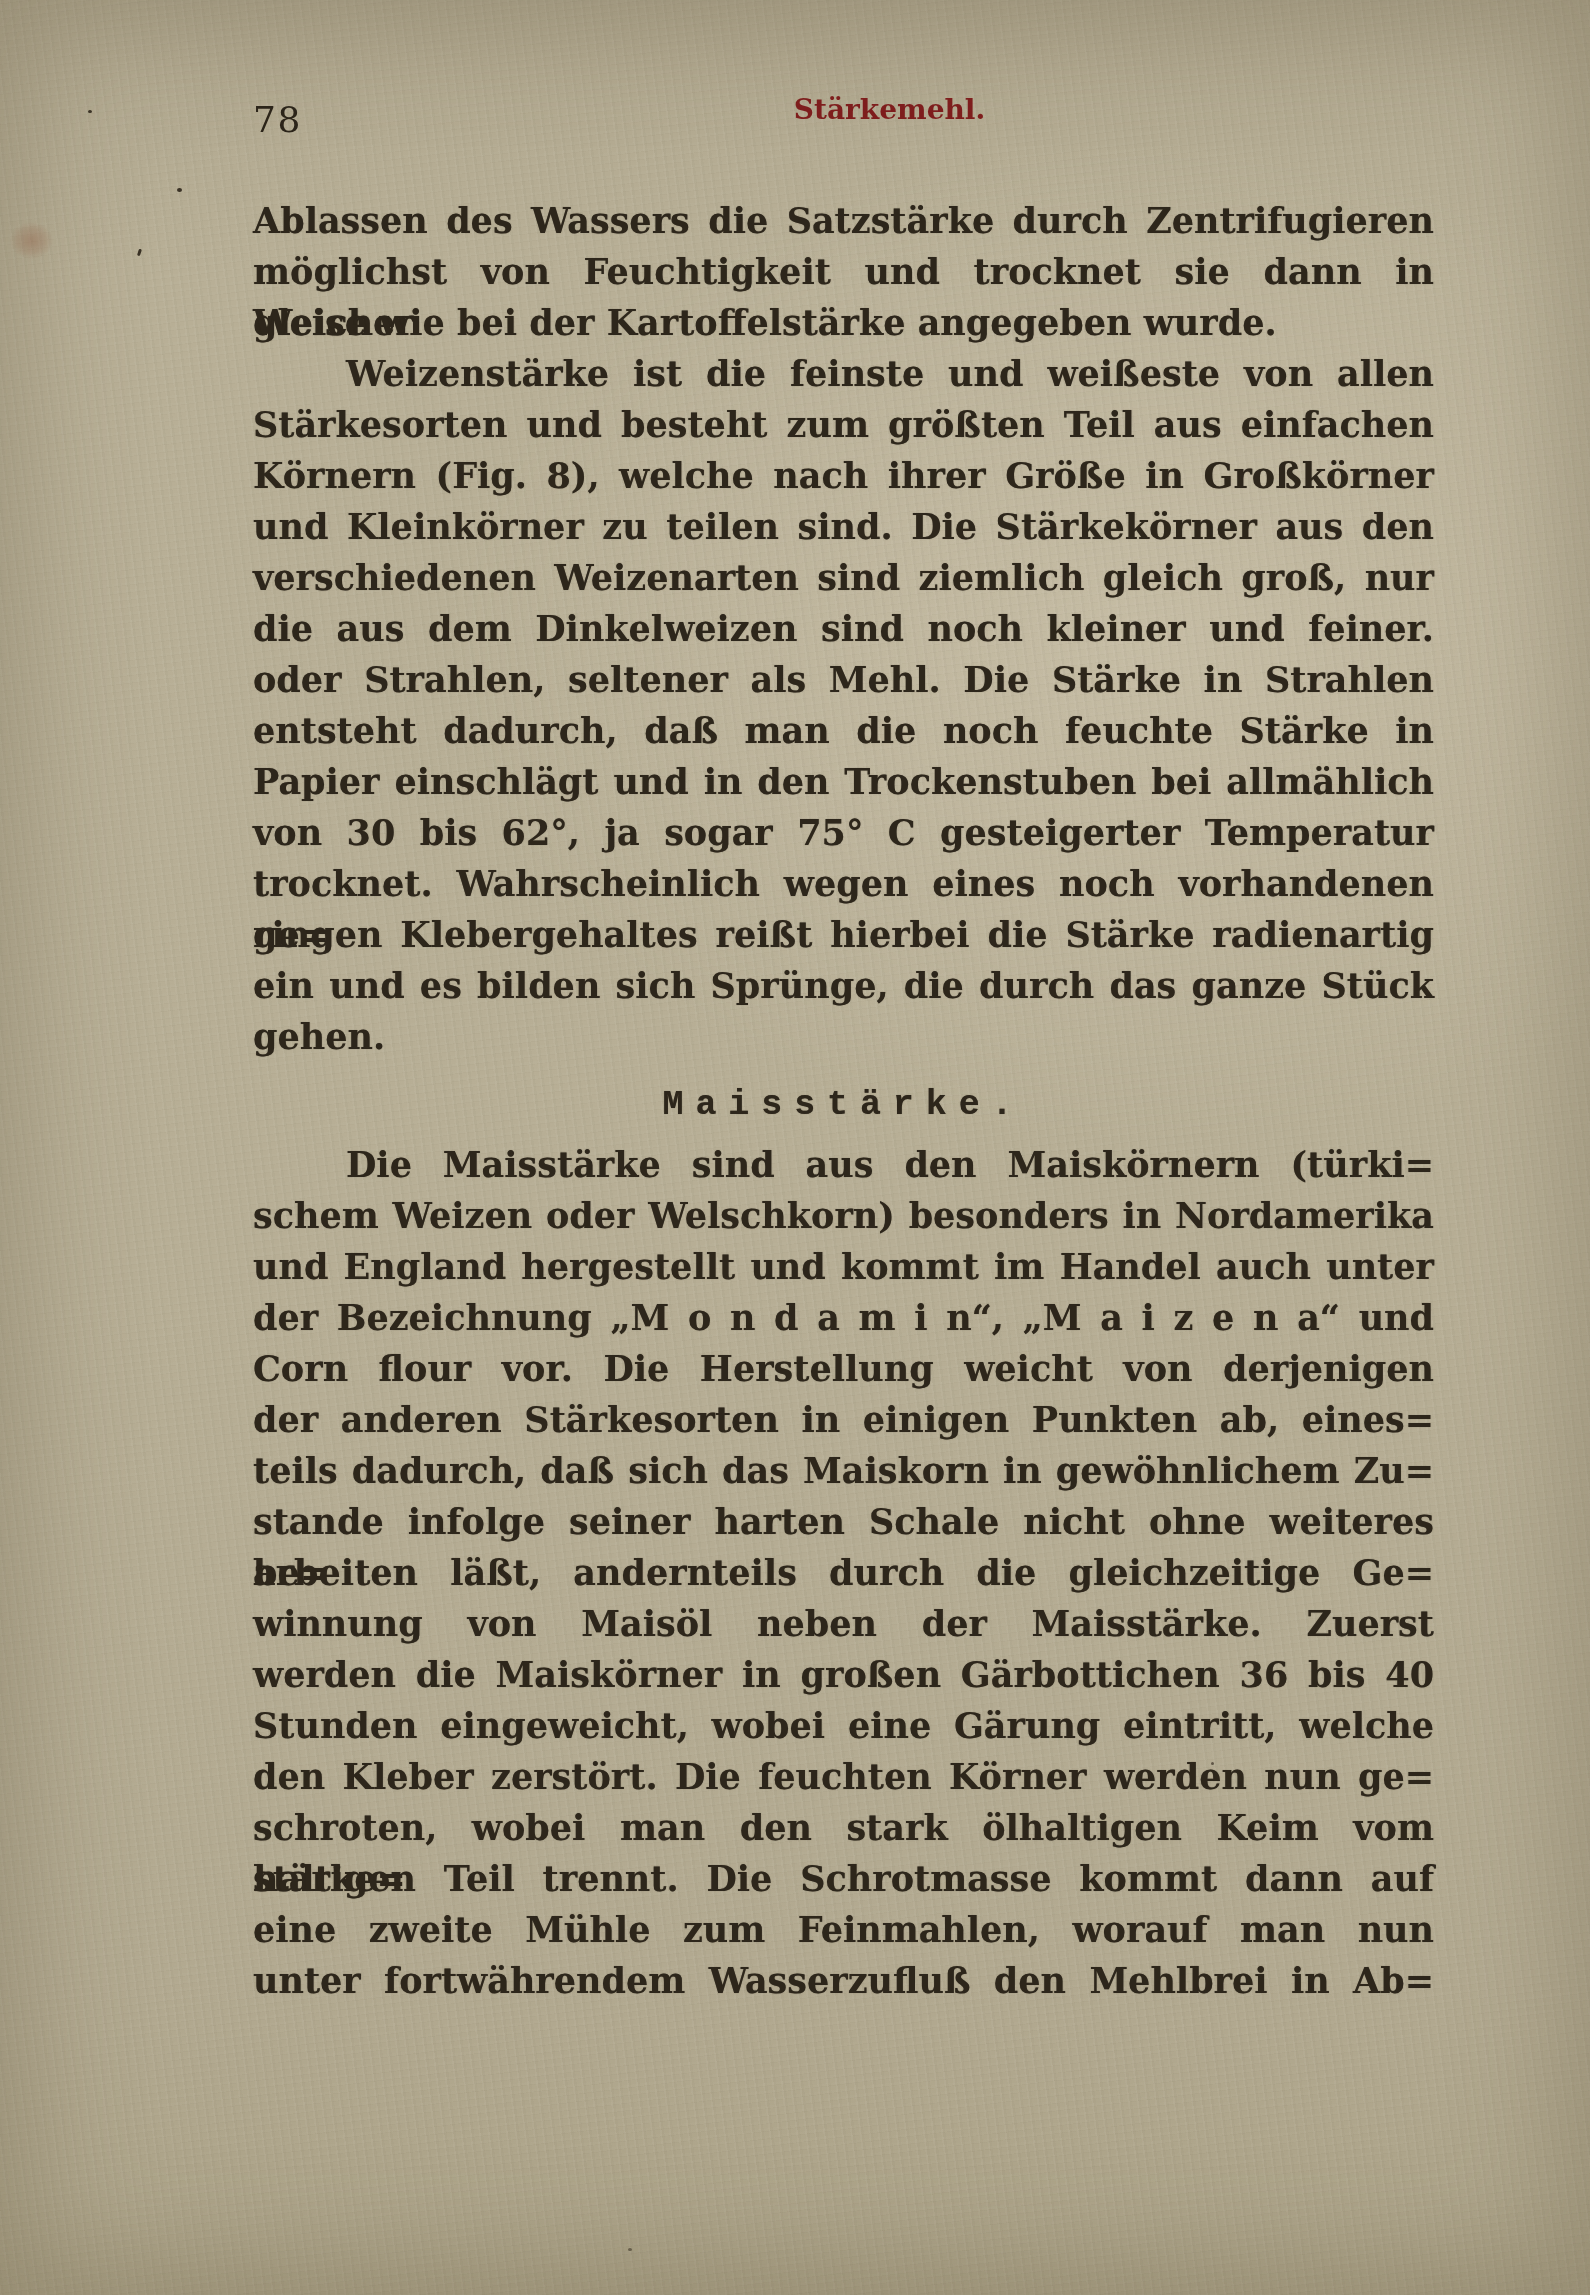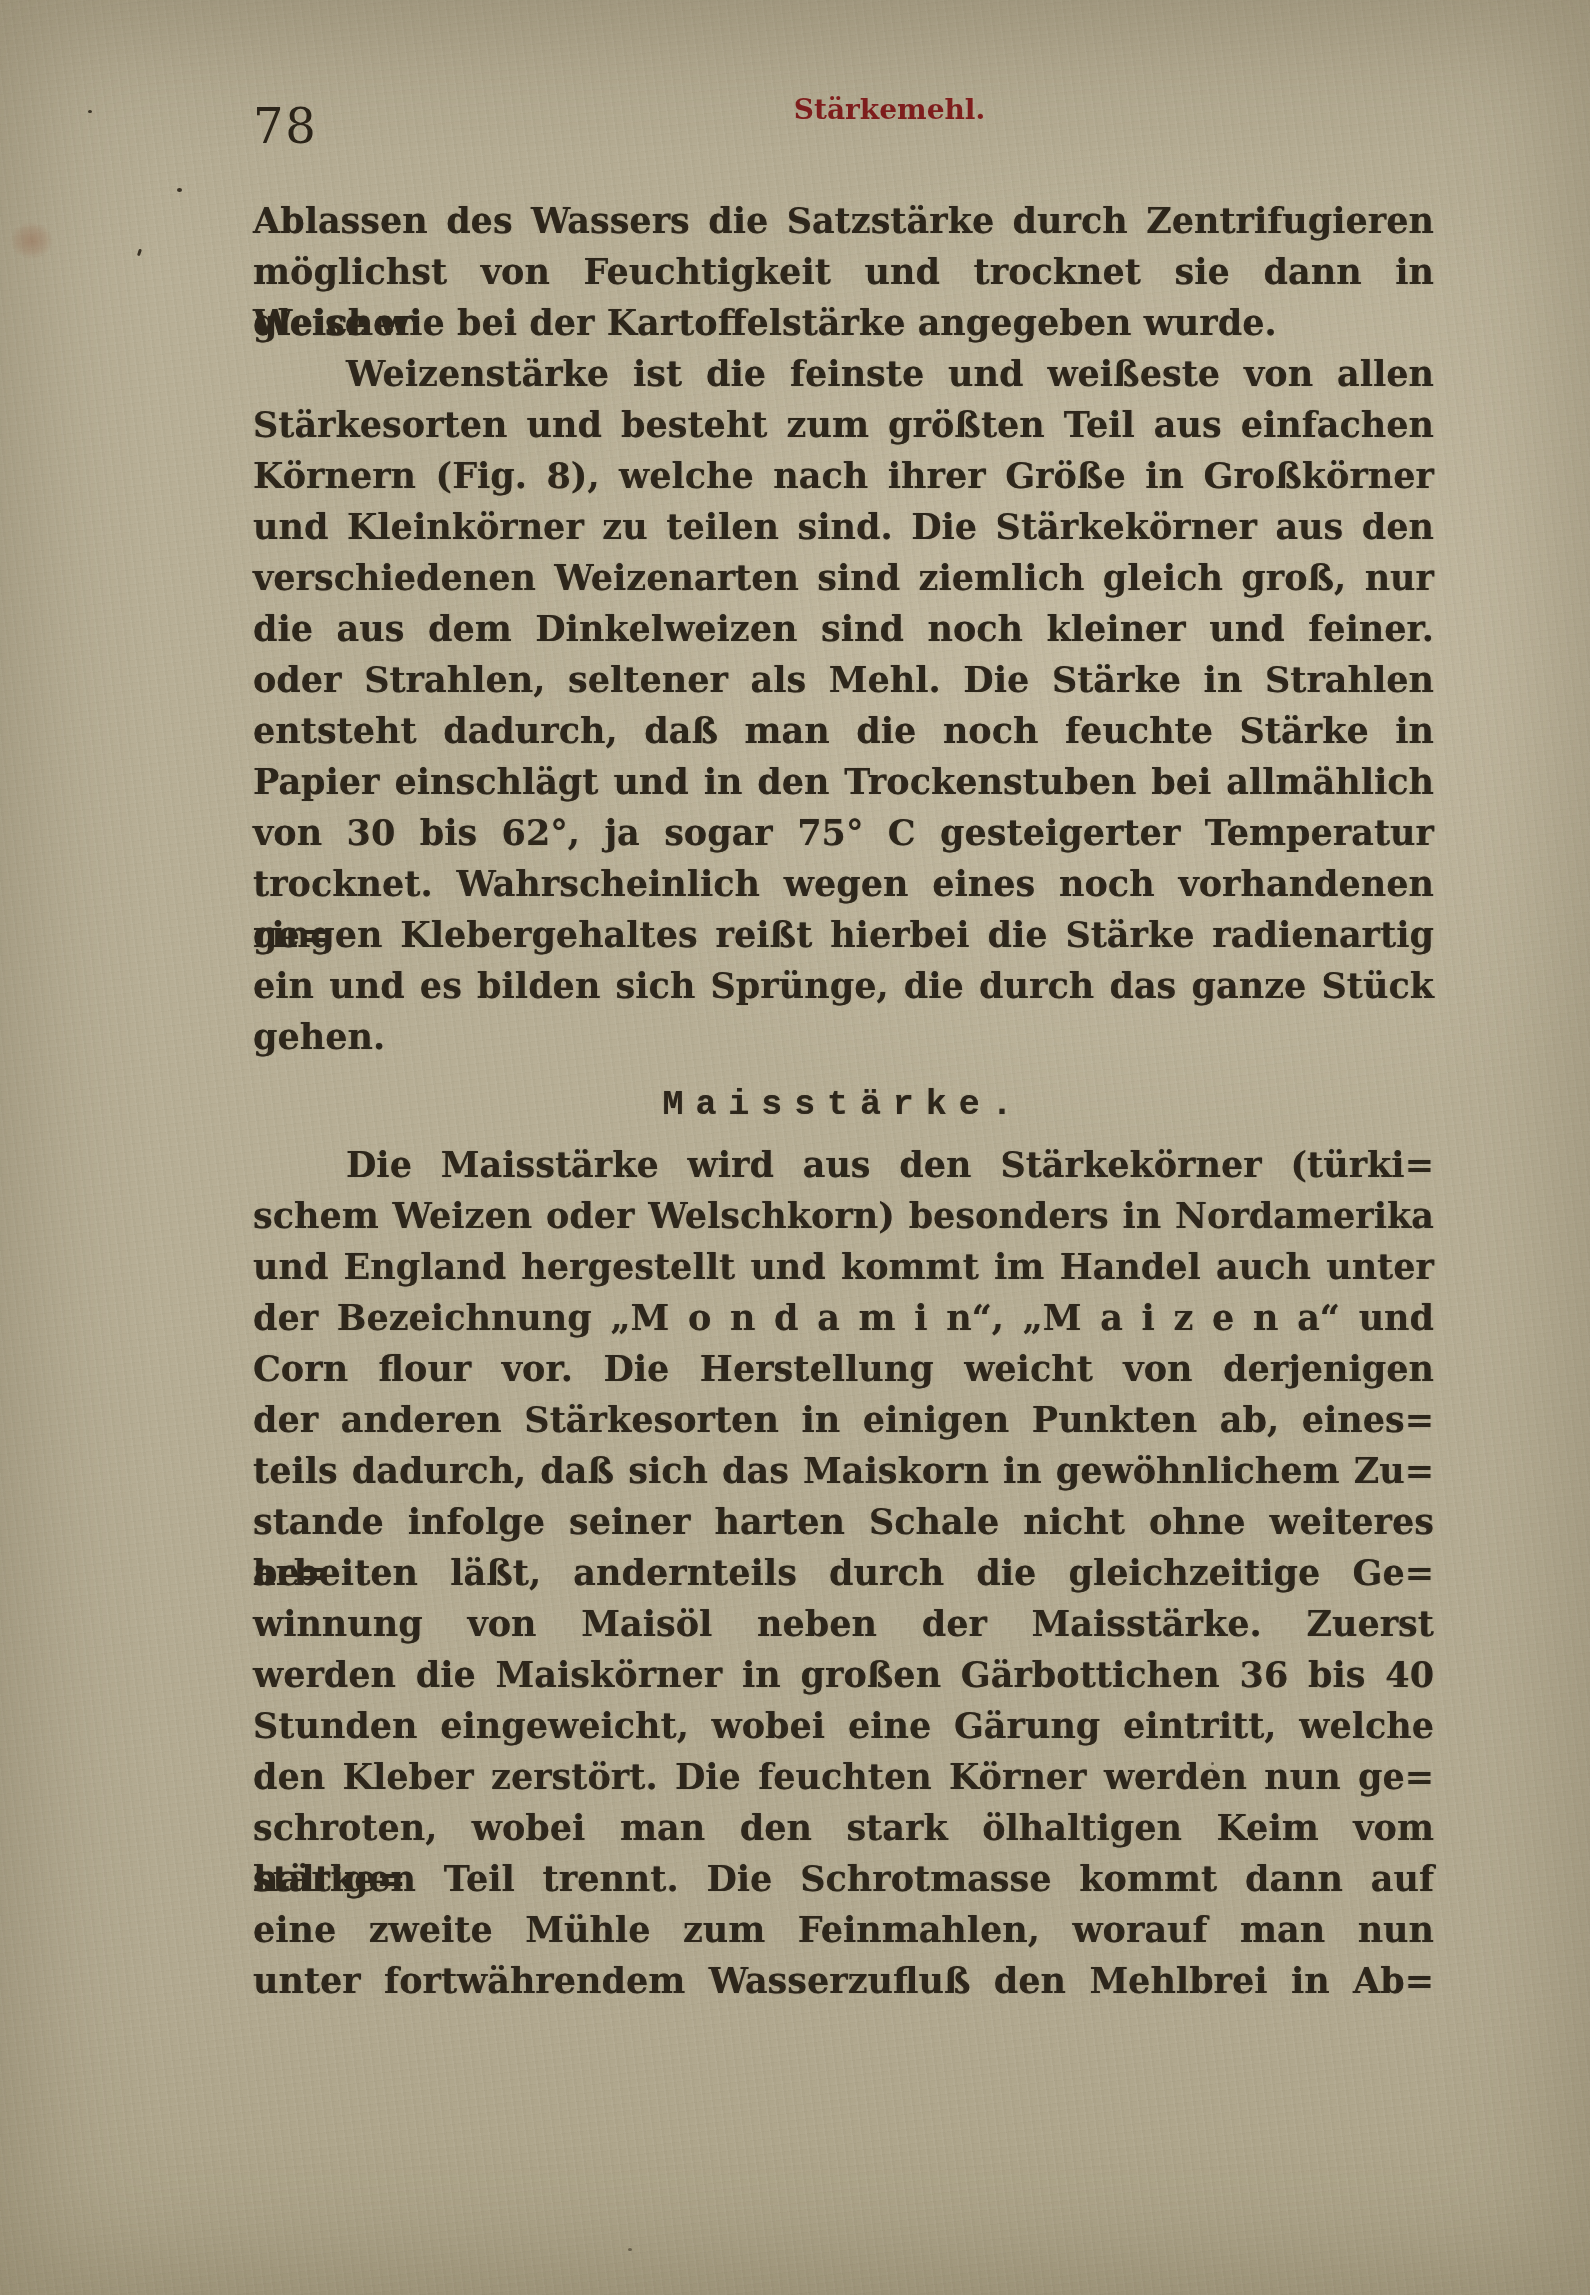--- a/index.html
+++ b/index.html
@@ -34,21 +34,21 @@
   .speck.s1 { left: 88px; top: 110px; width: 4.2px; height: 3.3px; }
   .speck.s2 { left: 177px; top: 188px; width: 5px; height: 4.2px; }
   .speck.s3 { left: 138px; top: 249px; width: 3.3px; height: 6.6px; transform: rotate(18deg); border-radius: 1.7px; }
   .speck.s4 { left: 1211px; top: 1762px; width: 3.3px; height: 3.3px; opacity: .7; }
   .speck.s5 { left: 628px; top: 2248px; width: 4.2px; height: 3.3px; opacity: .6; }
   .speck.s6 { left: 1424px; top: 378px; width: 3.3px; height: 3.3px; opacity: .55; }
 
   .page-header { position: absolute; left: 253px; top: 90px; width: 1181px; height: 66px; }
   .page-number {
     position: absolute; left: 0; top: 11.6px;
-    font-size: 48px; line-height: 1; font-weight: normal;
+    font-size: 36px; line-height: 1; font-weight: normal;
     color: #2c251a;
     letter-spacing: 1.7px;
   }
   .running-title {
     position: absolute; left: 0; right: 0; top: 5px;
     text-align: center;
     transform: translateX(46px);
     font-size: 28px; line-height: 1.1; font-weight: bold;
     color: #7f1d1d;
   }
@@ -105,21 +105,21 @@
     <div class="line">die aus dem Dinkelweizen sind noch kleiner und feiner.</div>
     <div class="line">oder Strahlen, seltener als Mehl. Die Stärke in Strahlen</div>
     <div class="line">entsteht dadurch, daß man die noch feuchte Stärke in</div>
     <div class="line">Papier einschlägt und in den Trockenstuben bei allmählich</div>
     <div class="line">von 30 bis 62°, ja sogar 75° C gesteigerter Temperatur</div>
     <div class="line">trocknet. Wahrscheinlich wegen eines noch vorhandenen ge=</div>
     <div class="line">ringen Klebergehaltes reißt hierbei die Stärke radienartig</div>
     <div class="line">ein und es bilden sich Sprünge, die durch das ganze Stück</div>
     <div class="line endline">gehen.</div>
     <div class="heading">Maisstärke.</div>
-    <div class="line indent">Die Maisstärke wird aus den Stärkekörner (türki=</div>
+    <div class="line indent">Die Maisstärke sind aus den Maiskörnern (türki=</div>
     <div class="line">schem Weizen oder Welschkorn) besonders in Nordamerika</div>
     <div class="line">und England hergestellt und kommt im Handel auch unter</div>
     <div class="line">der Bezeichnung „M o n d a m i n“, „M a i z e n a“ und</div>
     <div class="line">Corn flour vor. Die Herstellung weicht von derjenigen</div>
     <div class="line">der anderen Stärkesorten in einigen Punkten ab, eines=</div>
     <div class="line">teils dadurch, daß sich das Maiskorn in gewöhnlichem Zu=</div>
     <div class="line">stande infolge seiner harten Schale nicht ohne weiteres be=</div>
     <div class="line">arbeiten läßt, andernteils durch die gleichzeitige Ge=</div>
     <div class="line">winnung von Maisöl neben der Maisstärke. Zuerst</div>
     <div class="line">werden die Maiskörner in großen Gärbottichen 36 bis 40</div>

